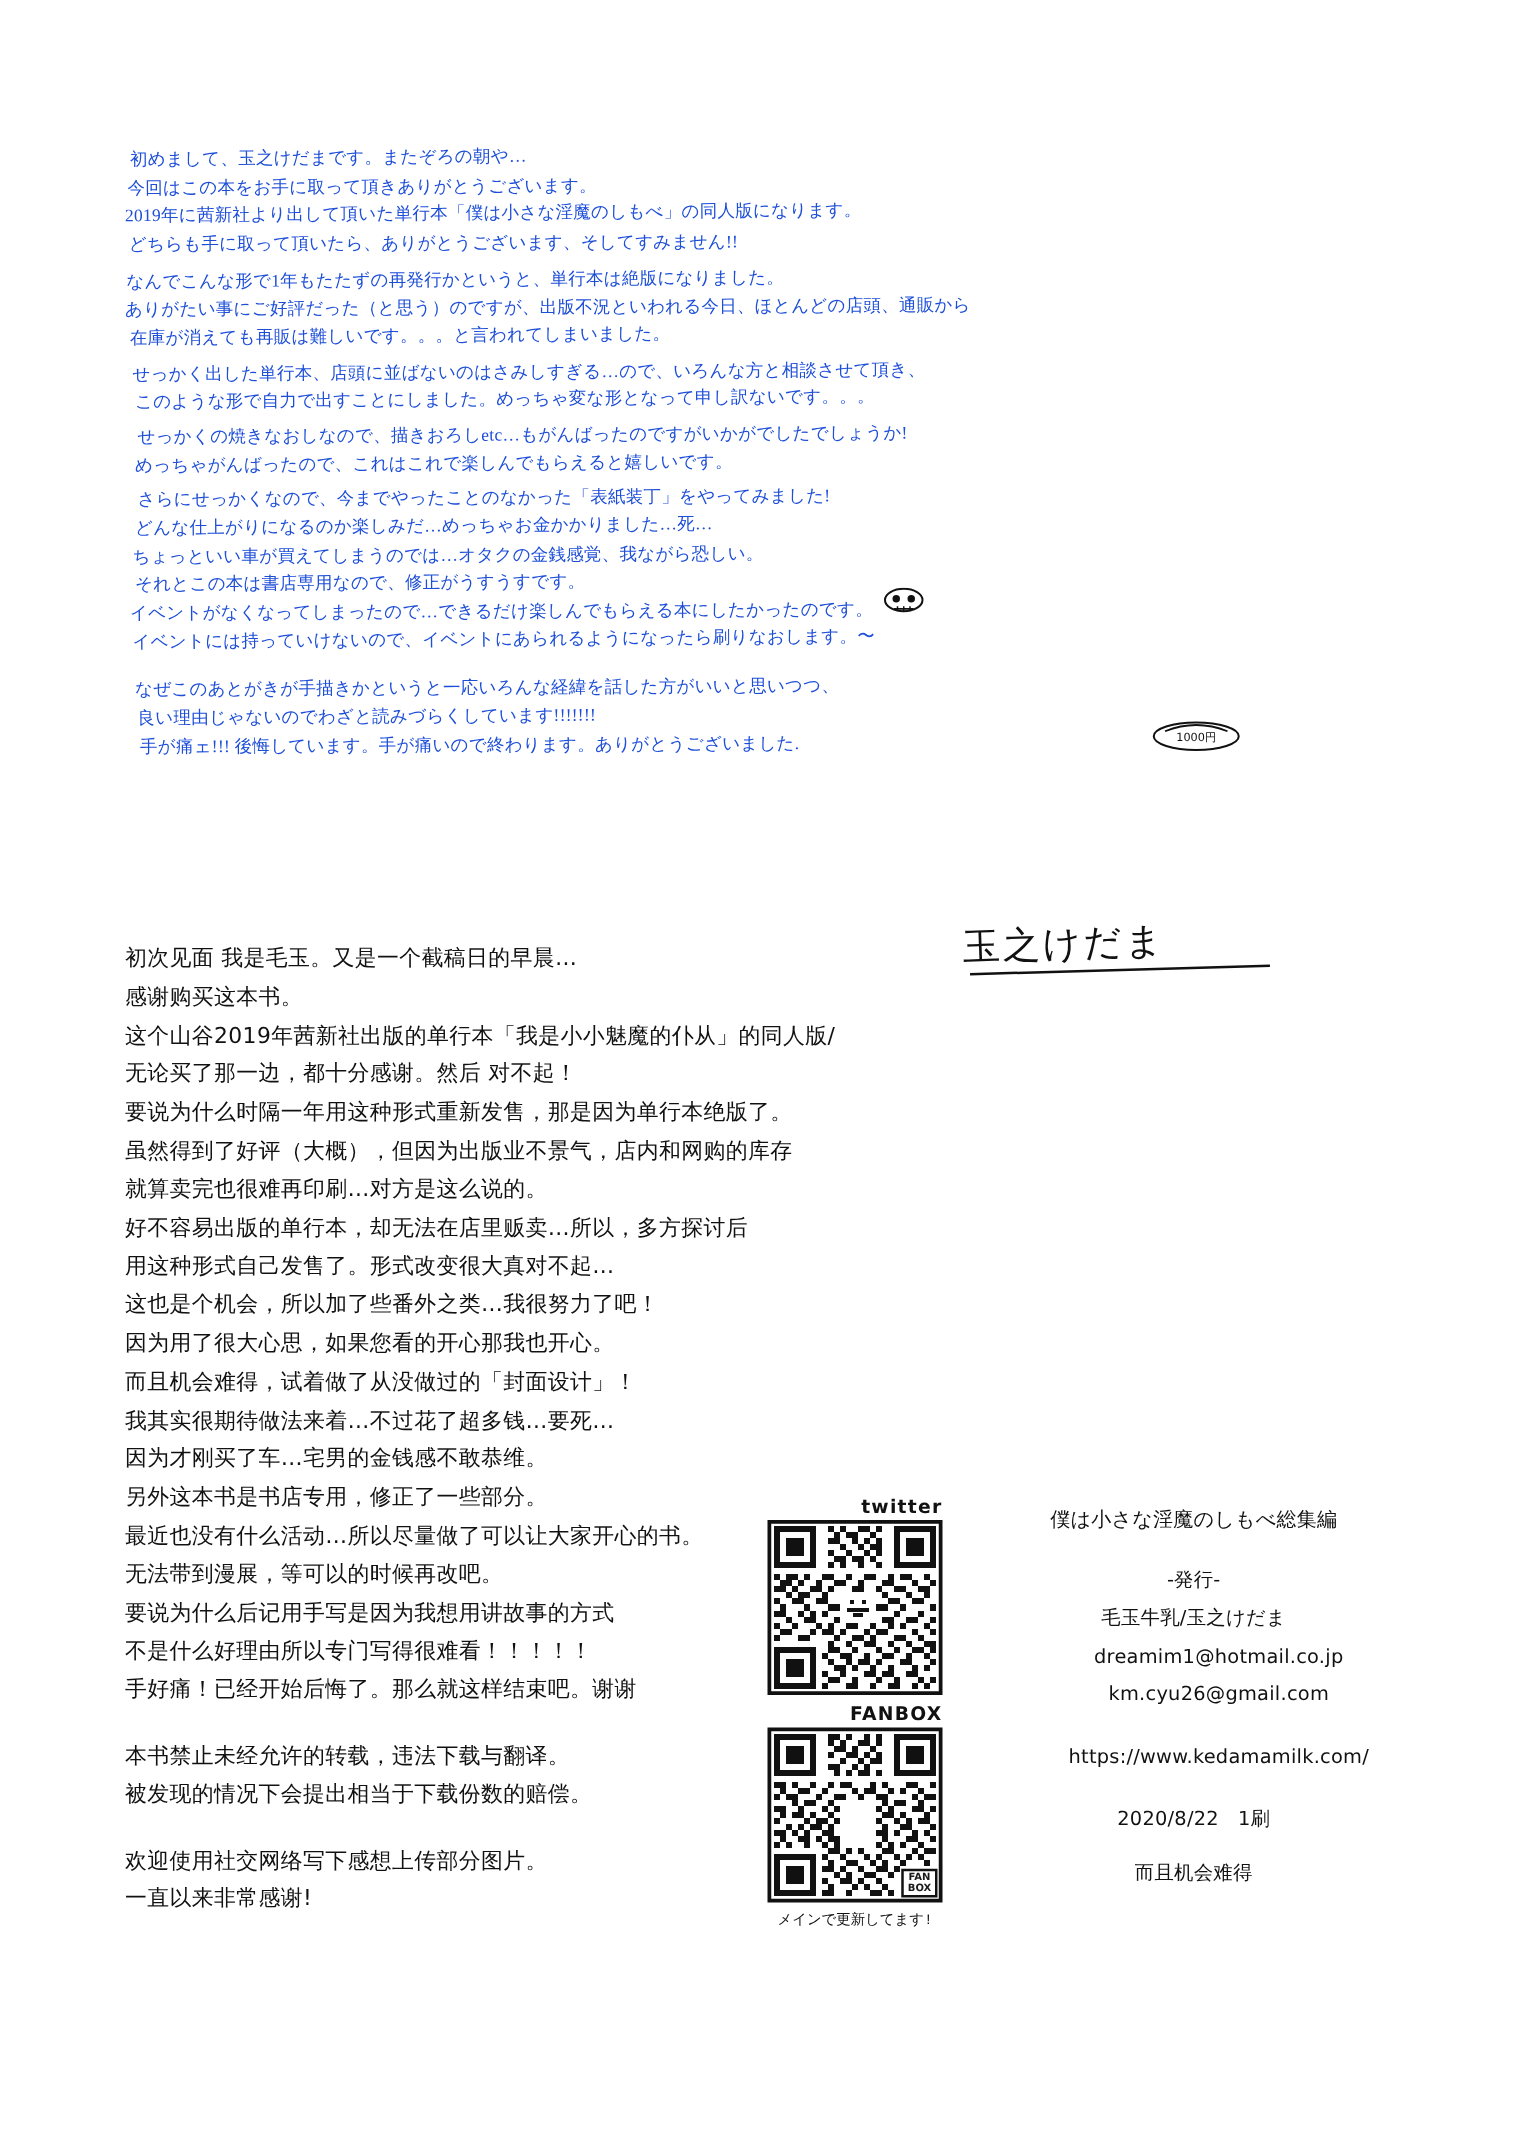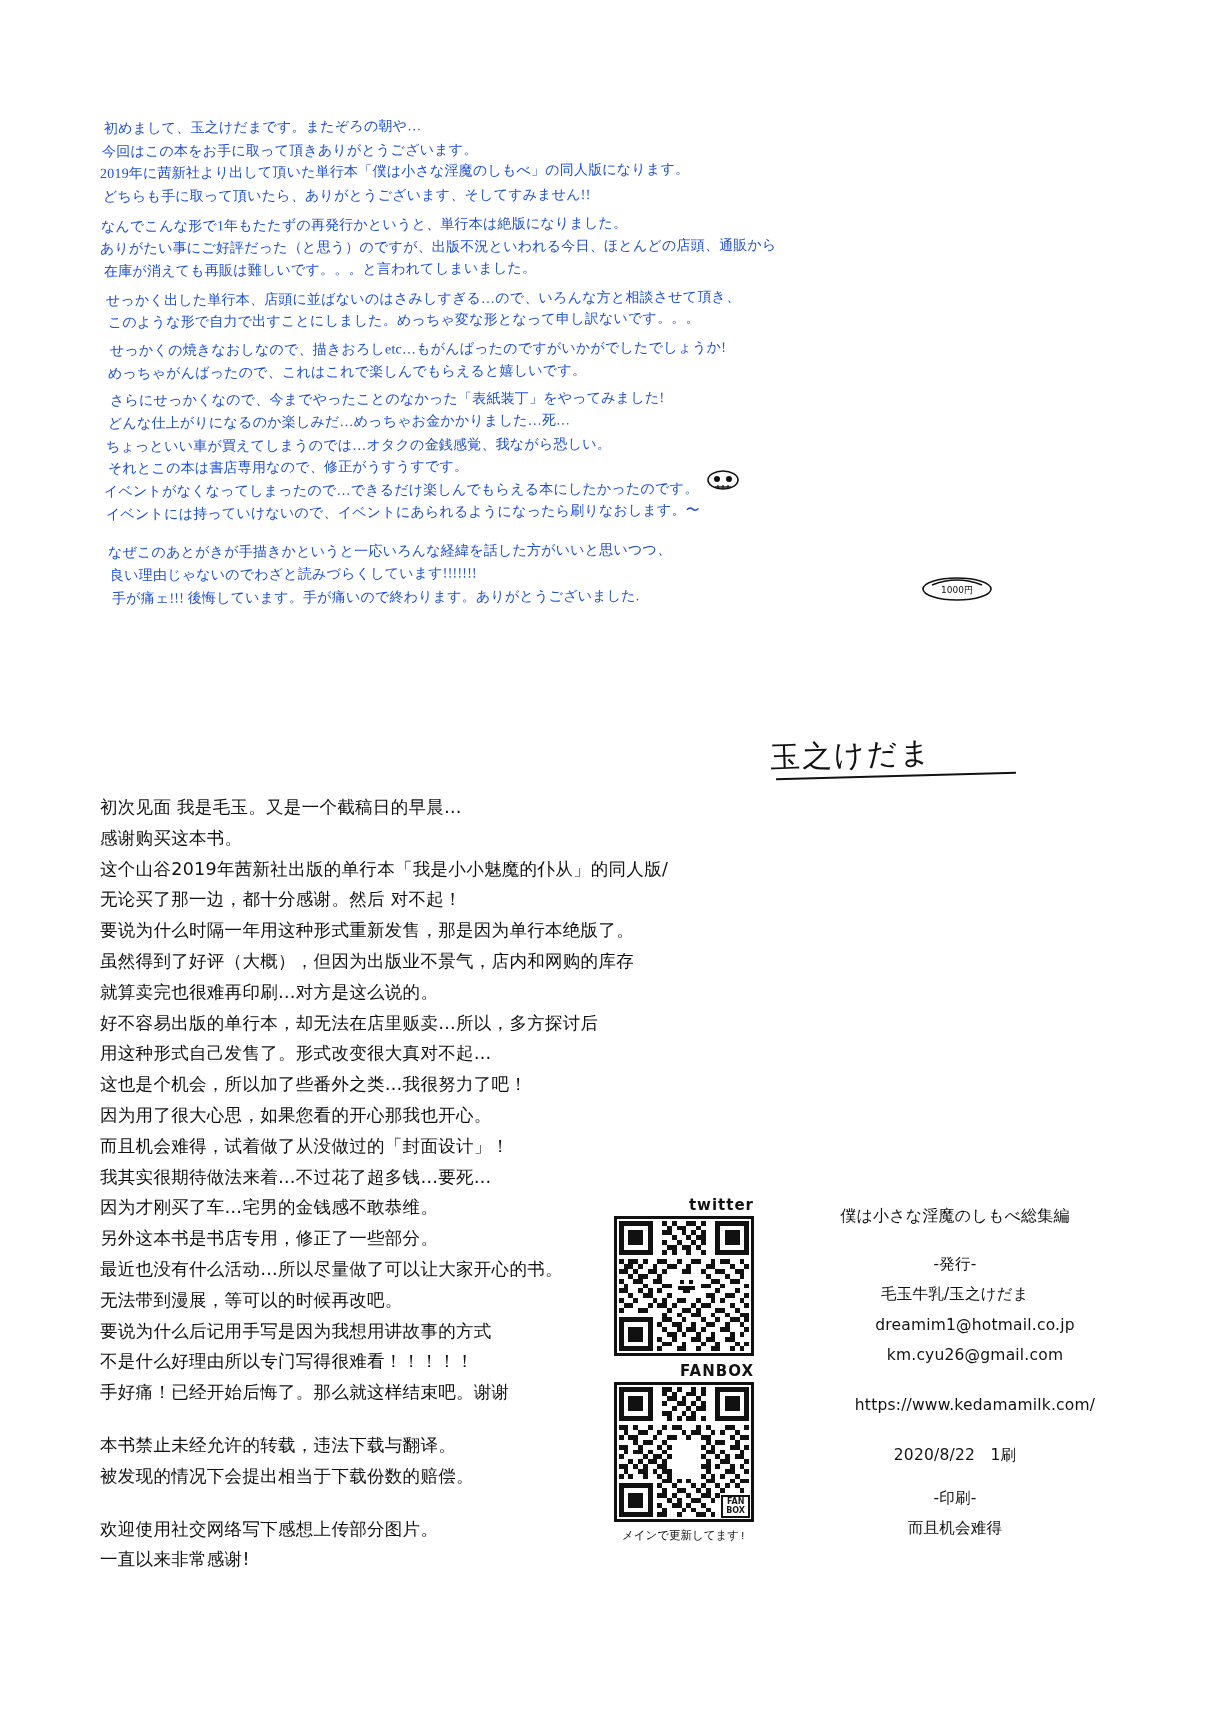--- a/index.html
+++ b/index.html
@@ -98,21 +98,21 @@
     width: 240px;
     height: 0;
     border-top: 2.5px solid #111;
     transform: rotate(-1.6deg);
   }
 
   
   .cn-block {
     position: absolute;
     left: 100px;
-    top: 792px;
+    top: 752px;
     width: 620px;
     font-family: "DejaVu Sans", sans-serif;
     font-size: 17.5px;
     line-height: 1.76;
     color: #111;
     letter-spacing: 0.3px;
   }
   .cn-block p { margin: 0; white-space: pre-wrap; }
   .cn-gap { height: 22px; }
 
@@ -636,17 +636,16 @@
     <div class="c-title">僕は小さな淫魔のしもべ総集編</div>
     <div class="c-row">-発行-</div>
     <div class="c-row">毛玉牛乳/玉之けだま</div>
     <div class="c-row c-mono">dreamim1@hotmail.co.jp</div>
     <div class="c-row c-mono">km.cyu26@gmail.com</div>
     <div class="c-gap-m"></div>
     <div class="c-row c-mono">https://www.kedamamilk.com/</div>
     <div class="c-gap-m"></div>
     <div class="c-row">2020/8/22   1刷</div>
     <div class="c-gap-s"></div>
-    <div class="c-row">-印刷-</div>
     <div class="c-row">而且机会难得</div>
   </div>
 
 </div>
 
 </body></html>

